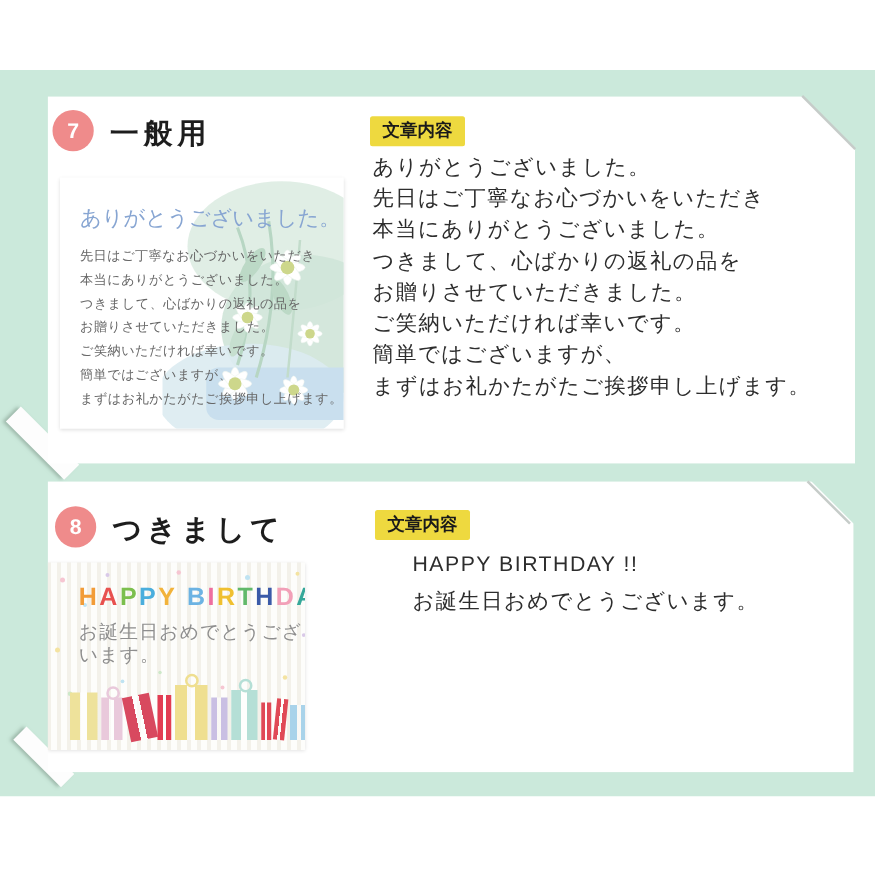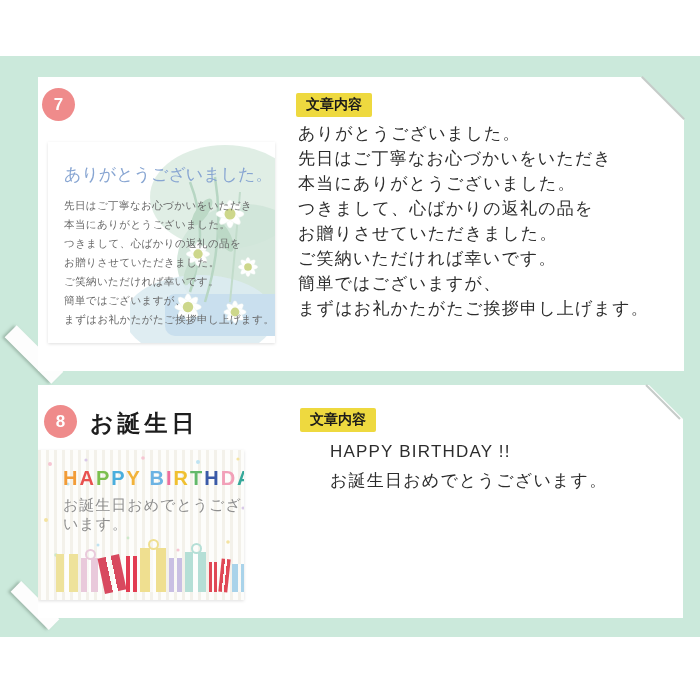--- a/index.html
+++ b/index.html
@@ -62,20 +62,21 @@
 </head>
 <body>
 
 <div class="band"></div>
 
 <div class="flap" id="flap1"></div>
 <div class="flap" id="flap2"></div>
 
 <div class="panel" id="panel1">
   <div class="badge" id="badge1">7</div>
+  <div class="sec-title" id="title1">一般用</div>
   <div class="content-label" id="label1">文章内容</div>
 
   <div class="message" id="msg1">
     <div>ありがとうございました。</div>
     <div>先日はご丁寧なお心づかいをいただき</div>
     <div>本当にありがとうございました。</div>
     <div>つきまして、心ばかりの返礼の品を</div>
     <div>お贈りさせていただきました。</div>
     <div>ご笑納いただければ幸いです。</div>
     <div>簡単ではございますが、</div>
@@ -149,21 +150,21 @@
       <div>ご笑納いただければ幸いです。</div>
       <div>簡単ではございますが、</div>
       <div>まずはお礼かたがたご挨拶申し上げます。</div>
     </div>
   </div>
 </div>
 <div class="cut-line" id="cut1"></div>
 
 <div class="panel" id="panel2">
   <div class="badge" id="badge2">8</div>
-  <div class="sec-title" id="title2">お誕生日</div>
+  <div class="sec-title" id="title2">つきまして</div>
   <div class="content-label" id="label2">文章内容</div>
 
   <div class="message" id="msg2">
     <div>HAPPY BIRTHDAY !!</div>
     <div>お誕生日おめでとうございます。</div>
   </div>
 
   <div class="card" id="card2">
     <svg class="confetti" width="235" height="150" viewBox="0 0 235 150">
       <circle cx="12" cy="14" r="2" fill="#f6c6d2"></circle>

